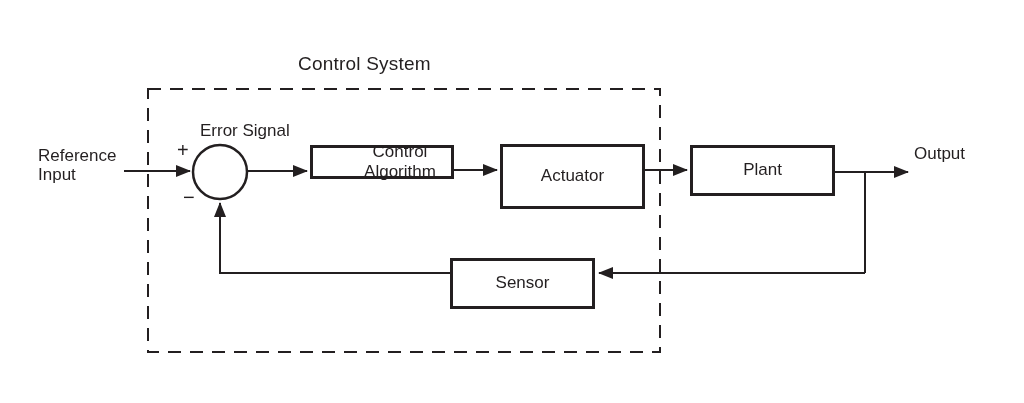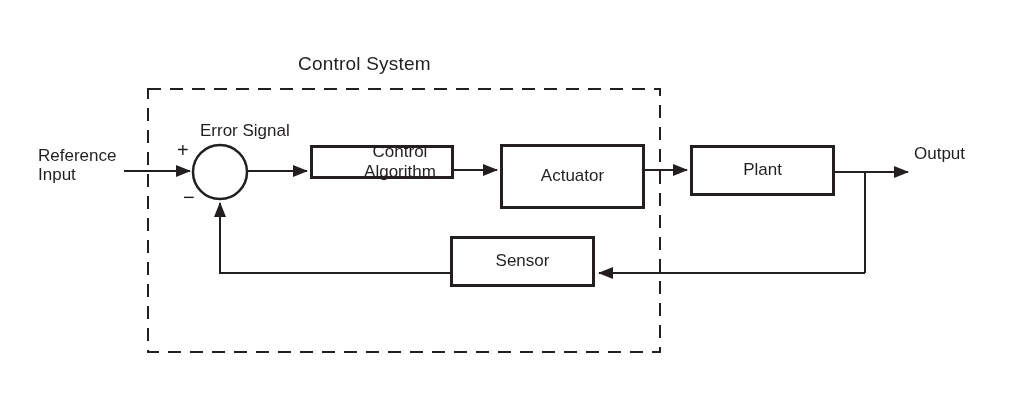--- a/index.html
+++ b/index.html
@@ -42,21 +42,21 @@
     font-size: 17px;
     line-height: 1.18;
   }
 
   .block .block-label { display: block; }
 
   #block-control-algorithm { left: 310px; top: 145px; width: 144px; height: 34px; padding-left: 36px; }
   #block-control-algorithm .block-label { width: 100px; }
   #block-actuator          { left: 500px; top: 144px; width: 145px; height: 65px; }
   #block-plant             { left: 690px; top: 145px; width: 145px; height: 51px; }
-  #block-sensor            { left: 450px; top: 236px; width: 145px; height: 51px; }
+  #block-sensor            { left: 450px; top: 258px; width: 145px; height: 51px; }
 
   #label-control-system  { left: 298px; top: 53px;  width: 180px; }
   #label-error-signal    { left: 200px; top: 121px; width: 146px; }
   #label-reference-input { left: 38px;  top: 146px; width: 114px; }
   #label-output          { left: 914px; top: 144px; width: 90px; text-align: left; }
   #label-feedback-signal { left: 710px; top: 281px; width: 172px; }
 
   .sign {
     position: absolute;
     font-size: 20px;

